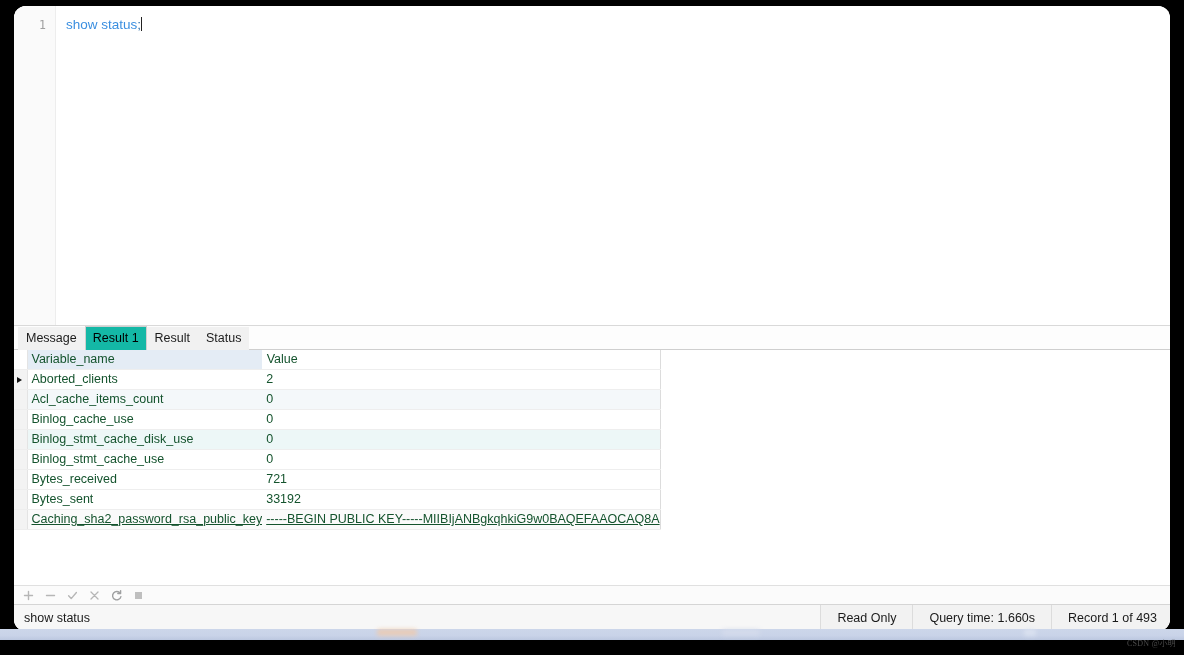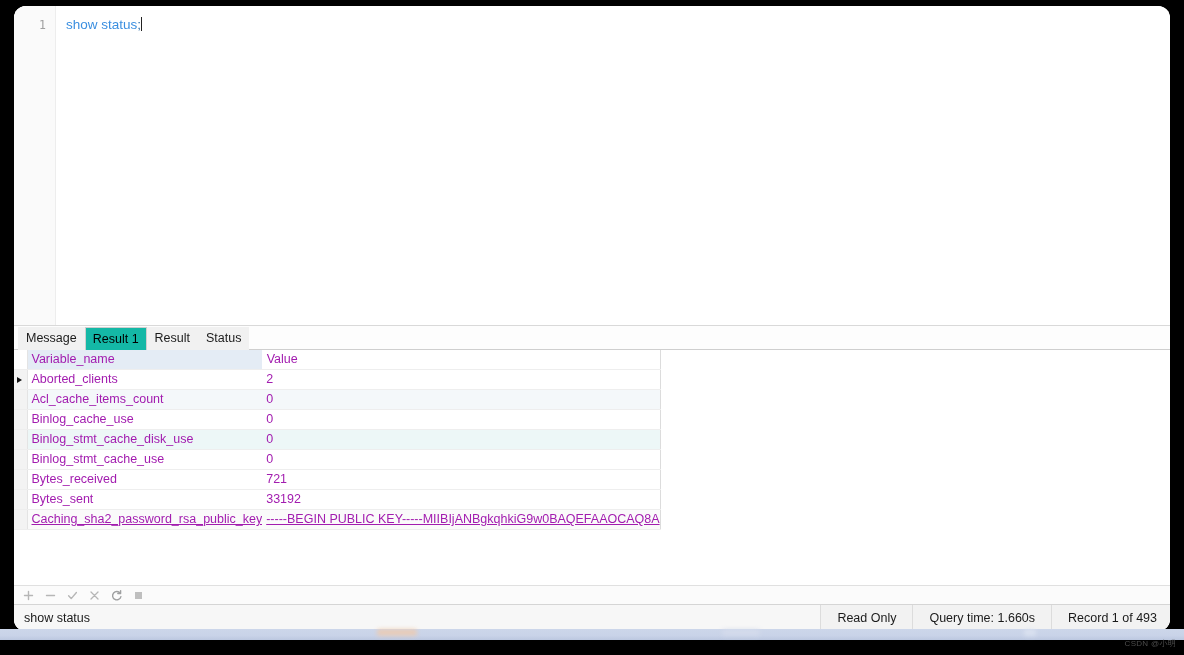--- a/index.html
+++ b/index.html
@@ -46,21 +46,21 @@
   .blob-c { left: 1024px; width: 12px; background: #dfe5f2; }
 
   .watermark {
     position: absolute;
     right: 8px;
     top: 638px;
     font-size: 8px;
     color: #5a5a5a;
     opacity: .85;
     letter-spacing: .3px;
-    font-family: Liberation Sans, sans-serif;
+    font-family: Liberation Serif, serif;
     white-space: nowrap;
   }
 
   
   #window {
     position: absolute;
     left: 14px;
     top: 6px;
     width: 1156px;
     height: 625px;
@@ -133,20 +133,21 @@
     border-top: 1px solid #d9d9d9;
     min-height: 0;
   }
 
   
   .tab-strip {
     height: 23px;
     background: #fdfdfd;
     border-bottom: 1px solid #cfcfcf;
     display: flex;
+    align-items: flex-end;
     padding-left: 4px;
     flex: none;
     position: relative;
   }
   .tab {
     font-size: 12.5px;
     color: #1b1b1b;
     padding: 3px 7px 4px 7px;
     line-height: 15px;
     background: #f1f1f1;
@@ -170,21 +171,21 @@
   .grid-wrap {
     flex: 1 1 auto;
     overflow: hidden;
     position: relative;
     background: #ffffff;
   }
   table.grid {
     border-collapse: collapse;
     table-layout: fixed;
     font-size: 12.5px;
-    color: #a21caf;
+    color: #14532d;
   }
   table.grid th, table.grid td {
     height: 19px;
     padding: 0 0 0 4px;
     border-bottom: 1px solid #eeeeee;
     text-align: left;
     font-weight: normal;
     overflow: hidden;
     white-space: nowrap;
     vertical-align: middle;

